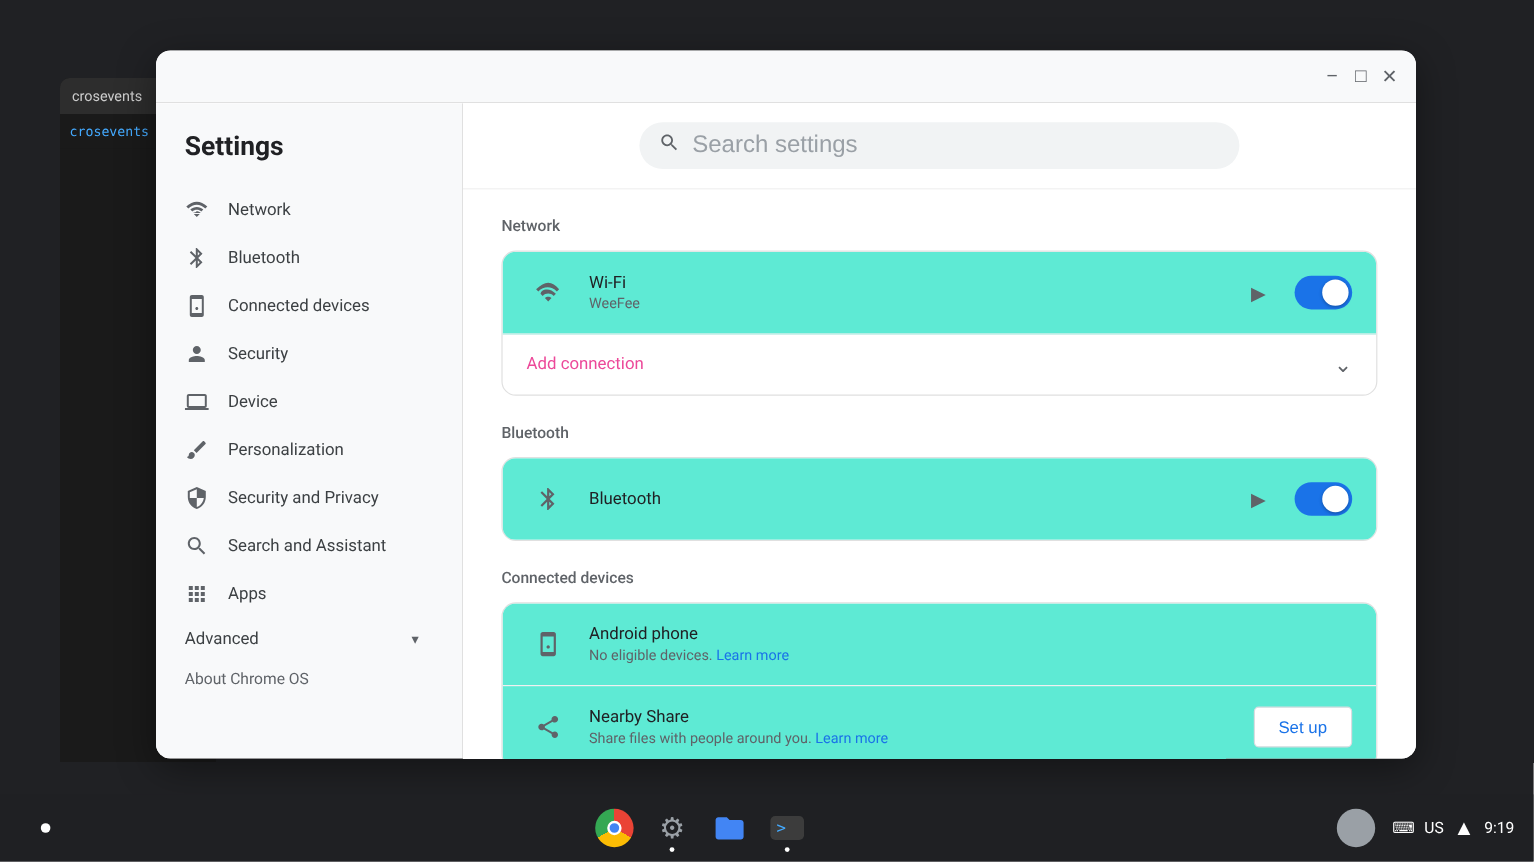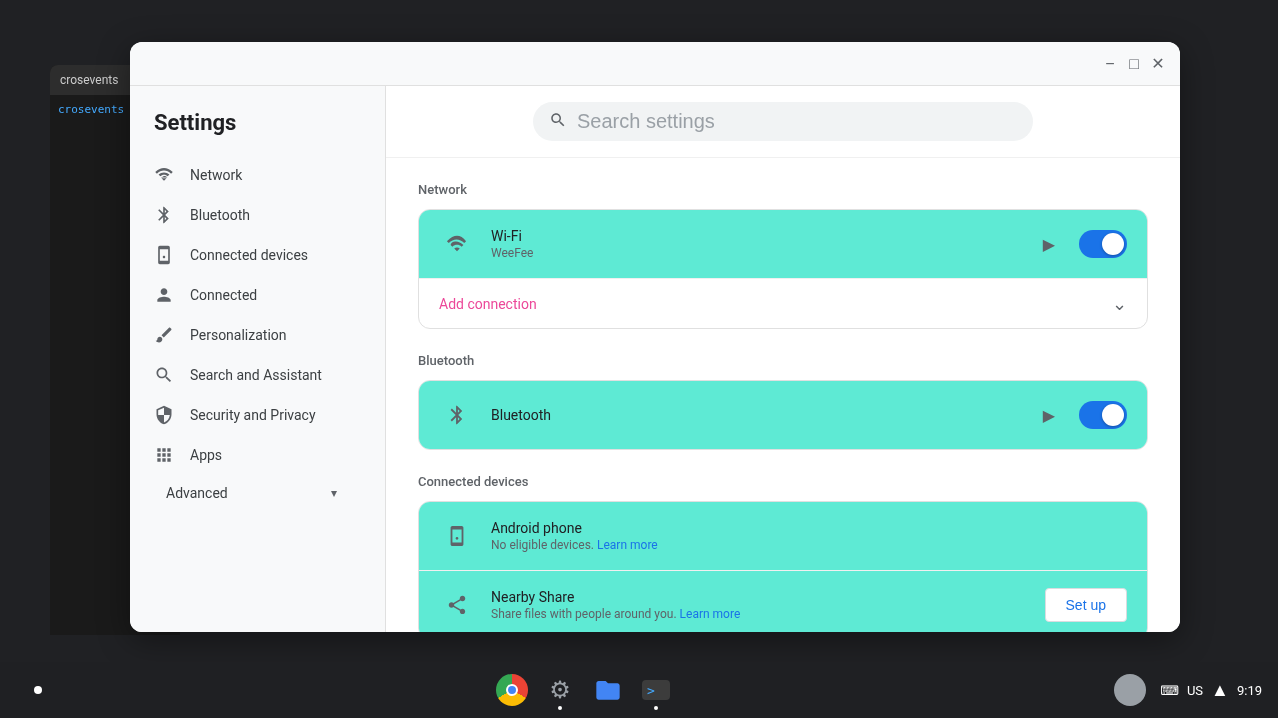--- a/index.html
+++ b/index.html
@@ -126,21 +126,21 @@
       justify-content: center;
       font-size: 18px;
       color: #5f6368;
       flex-shrink: 0;
     }
     .sidebar-label { font-size: 14px; }
 
     .sidebar-advanced {
       display: flex;
       align-items: center;
-      padding: 10px 36px;
+      padding: 10px 24px;
       cursor: pointer;
       color: #3c4043;
       font-size: 14px;
       gap: 12px;
       margin-right: 12px;
     }
     .advanced-arrow {
       margin-left: auto;
       font-size: 12px;
       color: #5f6368;
@@ -463,65 +463,76 @@
         </span>
         <span class="sidebar-label">Connected devices</span>
       </div>
 
       <div class="sidebar-item">
         <span class="sidebar-icon">
           <svg width="20" height="20" viewBox="0 0 24 24" fill="#5f6368">
               <path d="M12 12c2.21 0 4-1.79 4-4s-1.79-4-4-4-4 1.79-4 4 1.79 4 4 4zm0 2c-2.67 0-8 1.34-8 4v2h16v-2c0-2.66-5.33-4-8-4z"></path>
             </svg>
         </span>
-        <span class="sidebar-label">Connected</span>
-      </div>
-
+        <span class="sidebar-label">Security</span>
+      </div>
+
+      <div class="sidebar-item">
+        <span class="sidebar-icon">
+          <svg width="20" height="20" viewBox="0 0 24 24" fill="#5f6368">
+              <path d="M20 18c1.1 0 1.99-.9 1.99-2L22 6c0-1.1-.9-2-2-2H4c-1.1 0-2 .9-2 2v10c0 1.1.9 2 2 2H0v2h24v-2h-4zM4 6h16v10H4V6z"></path>
+            </svg>
+        </span>
+        <span class="sidebar-label">Device</span>
+      </div>
 
       <div class="sidebar-item">
         <span class="sidebar-icon">
           <svg width="20" height="20" viewBox="0 0 24 24" fill="#5f6368">
               <path d="M7 14c-1.66 0-3 1.34-3 3 0 1.31-1.16 2-2 2 .92 1.22 2.49 2 4 2 2.21 0 4-1.79 4-4 0-1.66-1.34-3-3-3zm13.71-9.37l-1.34-1.34c-.39-.39-1.02-.39-1.41 0L9 12.25 11.75 15l8.96-8.96c.39-.39.39-1.02 0-1.41z"></path>
             </svg>
         </span>
         <span class="sidebar-label">Personalization</span>
       </div>
 
       <div class="sidebar-item">
         <span class="sidebar-icon">
           <svg width="20" height="20" viewBox="0 0 24 24" fill="#5f6368">
+              <path d="M12 1L3 5v6c0 5.55 3.84 10.74 9 12 5.16-1.26 9-6.45 9-12V5l-9-4zm0 10.99h7c-.53 4.12-3.28 7.79-7 8.94V12H5V6.3l7-3.11v8.8z"></path>
+            </svg>
+        </span>
+        <span class="sidebar-label">Security and Privacy</span>
+      </div>
+
+      <div class="sidebar-item">
+        <span class="sidebar-icon">
+          <svg width="20" height="20" viewBox="0 0 24 24" fill="#5f6368">
               <path d="M15.5 14h-.79l-.28-.27C15.41 12.59 16 11.11 16 9.5 16 5.91 13.09 3 9.5 3S3 5.91 3 9.5 5.91 16 9.5 16c1.61 0 3.09-.59 4.23-1.57l.27.28v.79l5 4.99L20.49 19l-4.99-5zm-6 0C7.01 14 5 11.99 5 9.5S7.01 5 9.5 5 14 7.01 14 9.5 11.99 14 9.5 14z"></path>
             </svg>
         </span>
         <span class="sidebar-label">Search and Assistant</span>
-      </div>
-
-      <div class="sidebar-item">
-        <span class="sidebar-icon">
-          <svg width="20" height="20" viewBox="0 0 24 24" fill="#5f6368">
-              <path d="M12 1L3 5v6c0 5.55 3.84 10.74 9 12 5.16-1.26 9-6.45 9-12V5l-9-4zm0 10.99h7c-.53 4.12-3.28 7.79-7 8.94V12H5V6.3l7-3.11v8.8z"></path>
-            </svg>
-        </span>
-        <span class="sidebar-label">Security and Privacy</span>
       </div>
 
       <div class="sidebar-item">
         <span class="sidebar-icon">
           <svg width="20" height="20" viewBox="0 0 24 24" fill="#5f6368">
               <path d="M4 8h4V4H4v4zm6 12h4v-4h-4v4zm-6 0h4v-4H4v4zm0-6h4v-4H4v4zm6 0h4v-4h-4v4zm6-10v4h4V4h-4zm-6 4h4V4h-4v4zm6 6h4v-4h-4v4zm0 6h4v-4h-4v4z"></path>
             </svg>
         </span>
         <span class="sidebar-label">Apps</span>
       </div>
 
       <div class="sidebar-advanced">
         <span class="sidebar-label">Advanced</span>
         <span class="advanced-arrow">▾</span>
       </div>
 
+      <div class="sidebar-about">
+        <span>About Chrome OS</span>
+      </div>
     </div>
 
     <div class="main-content">
 
       <div class="search-bar-container">
         <div class="search-bar">
           <span class="search-icon-svg">
             <svg width="18" height="18" viewBox="0 0 24 24" fill="#5f6368">
                 <path d="M15.5 14h-.79l-.28-.27C15.41 12.59 16 11.11 16 9.5 16 5.91 13.09 3 9.5 3S3 5.91 3 9.5 5.91 16 9.5 16c1.61 0 3.09-.59 4.23-1.57l.27.28v.79l5 4.99L20.49 19l-4.99-5zm-6 0C7.01 14 5 11.99 5 9.5S7.01 5 9.5 5 14 7.01 14 9.5 11.99 14 9.5 14z"></path>
               </svg>

